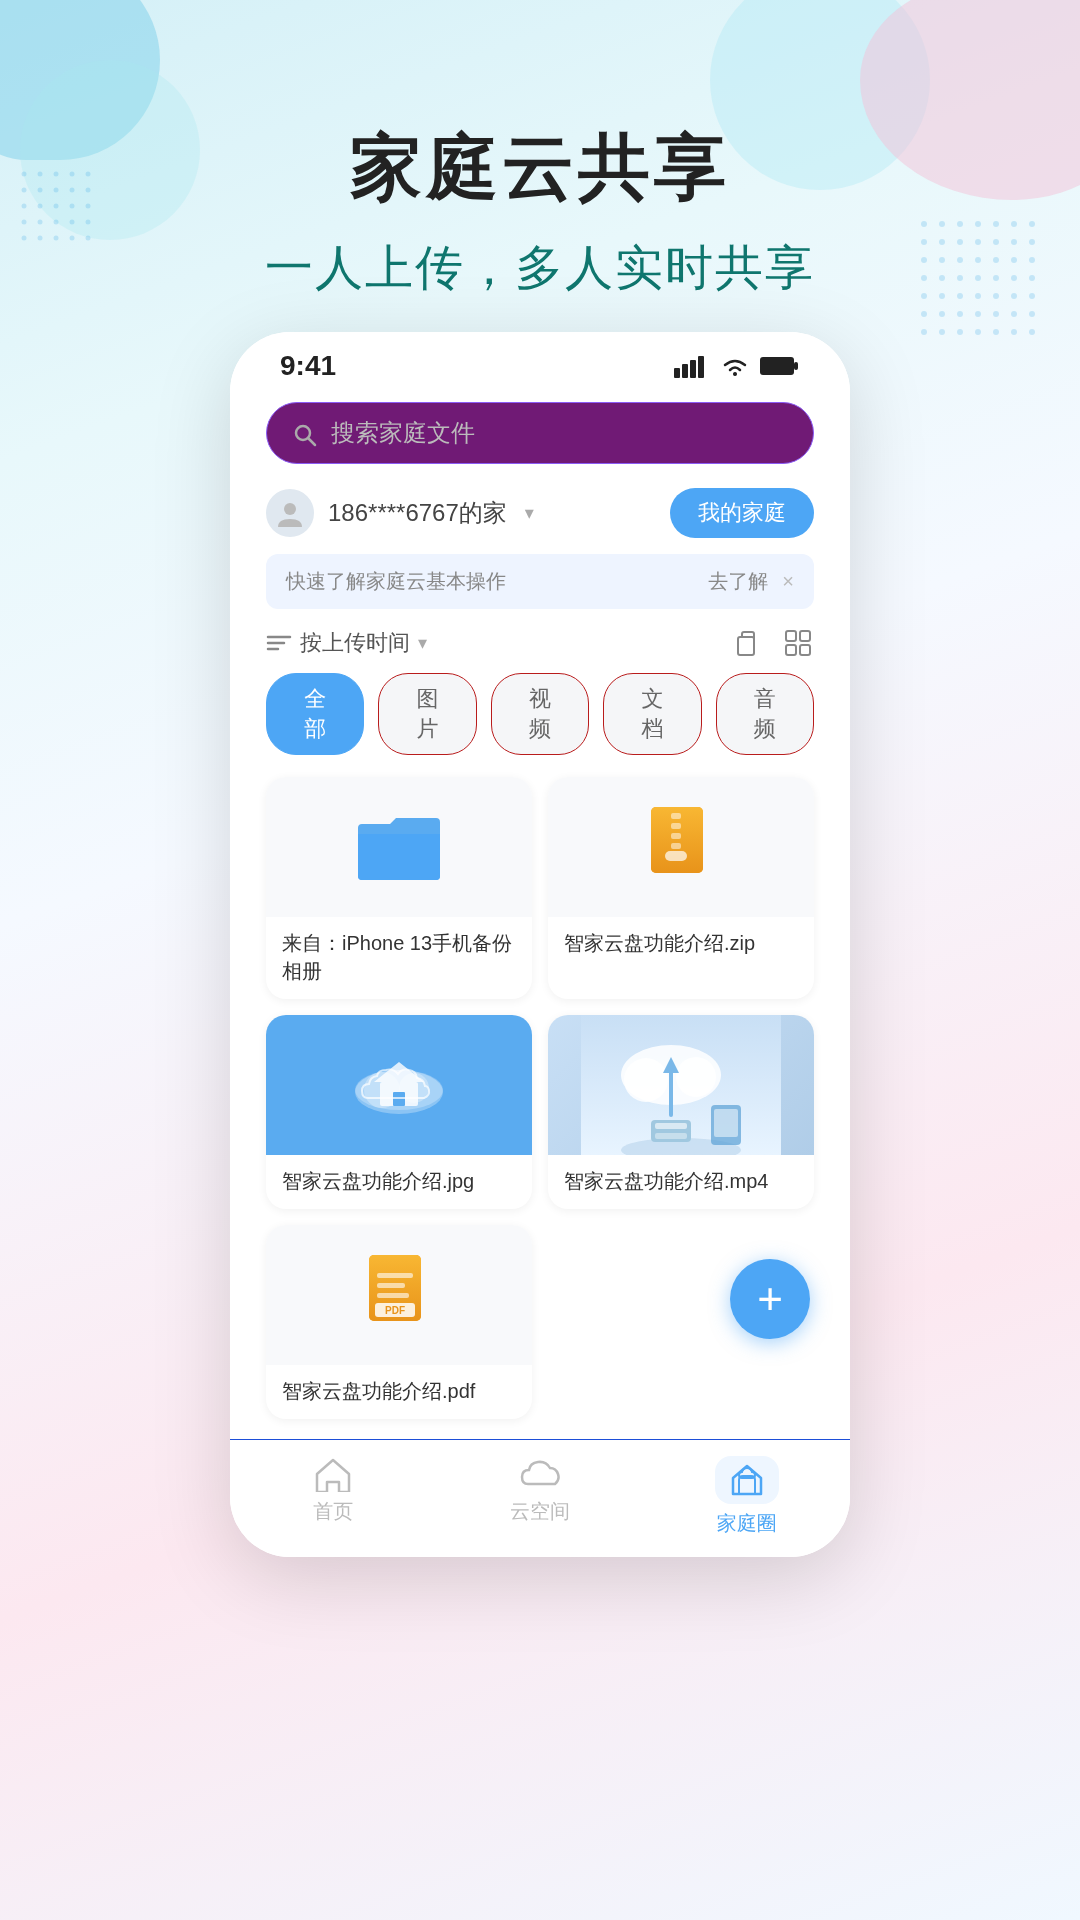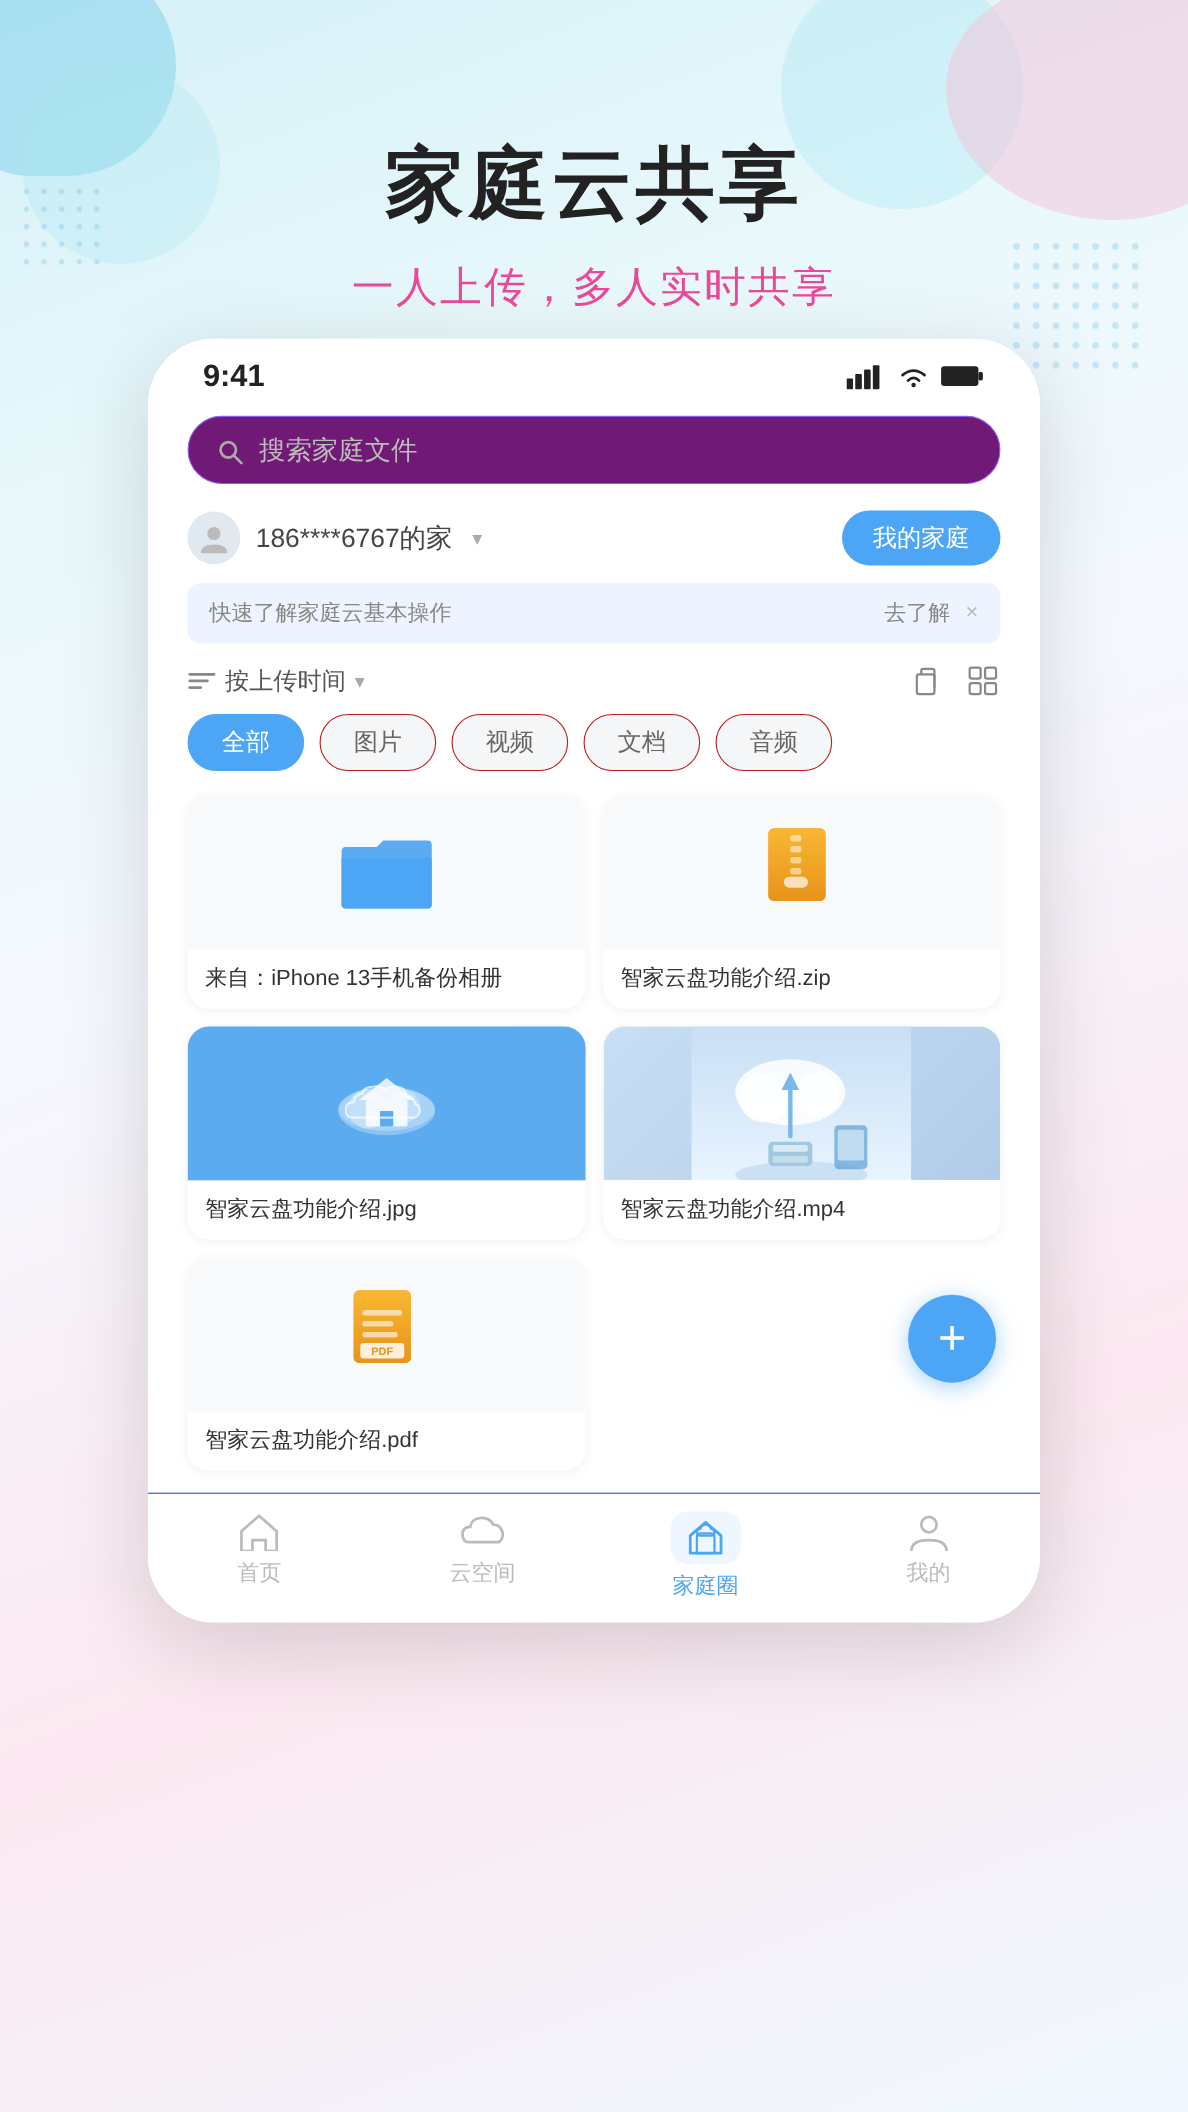--- a/index.html
+++ b/index.html
@@ -54,32 +54,32 @@
       padding-bottom: 40px;
     }
     .page-title {
       font-size: 72px;
       font-weight: 700;
       color: #222;
       letter-spacing: 4px;
       margin-bottom: 20px;
     }
     .page-subtitle {
-      font-size: 38px;
-      color: #ec4899;
+      font-size: 48px;
+      color: #0f766e;
       letter-spacing: 2px;
     }
 
     
     .phone-mockup {
       position: absolute;
-      top: 308px;
+      top: 332px;
       left: 50%;
       transform: translateX(-50%);
-      width: 811px;
+      width: 620px;
       background: #fff;
       border-radius: 60px;
       box-shadow: 0 20px 80px rgba(0,0,0,0.15);
       overflow: hidden;
       padding-bottom: 0;
     }
 
     
     .status-bar {
       display: flex;
@@ -618,23 +618,16 @@
         <svg width="40" height="36" viewBox="0 0 40 36">
           <path d="M20 4 L34 16 L34 32 L6 32 L6 16Z" fill="none" stroke="#4da6f5" stroke-width="2.5" stroke-linejoin="round"></path>
           <path d="M12 18 Q12 14 16 14 L24 14 Q28 14 28 18 L28 32 L12 32Z" fill="none" stroke="#4da6f5" stroke-width="2"></path>
 
           <path d="M15 10 Q16 6 20 6 Q24 6 25 10 Q28 10 28 13 Q28 16 25 16 L15 16 Q12 16 12 13 Q12 10 15 10Z" fill="none" stroke="#4da6f5" stroke-width="2"></path>
         </svg>
       </div>
       <span class="nav-label active">家庭圈</span>
     </div>
 
-    <div class="nav-item">
-      <svg width="40" height="36" viewBox="0 0 40 36">
-        <circle cx="20" cy="12" r="7" fill="none" stroke="#bbb" stroke-width="2.5"></circle>
-        <path d="M4 36 Q4 26 20 26 Q36 26 36 36" fill="none" stroke="#bbb" stroke-width="2.5" stroke-linecap="round"></path>
-      </svg>
-      <span class="nav-label">我的</span>
-    </div>
 
   </div>
 
 </div>
 
 </body></html>

